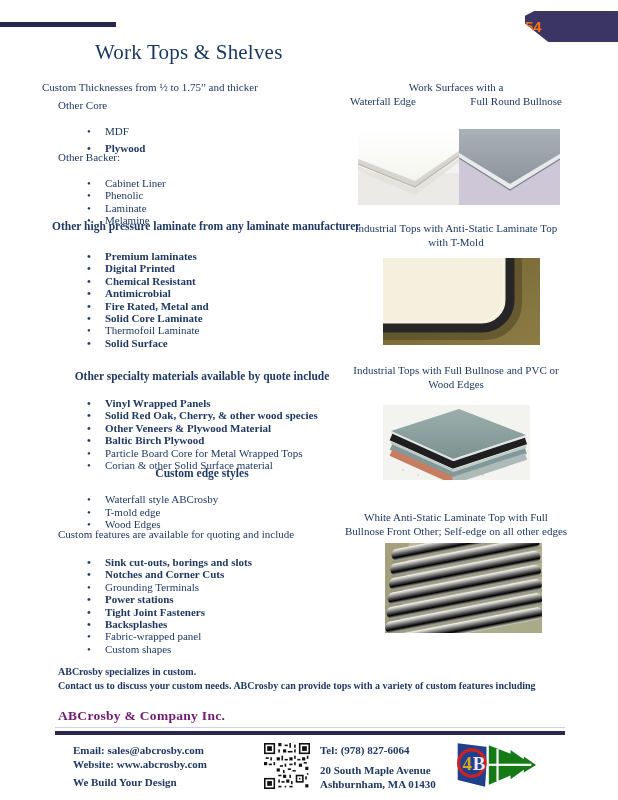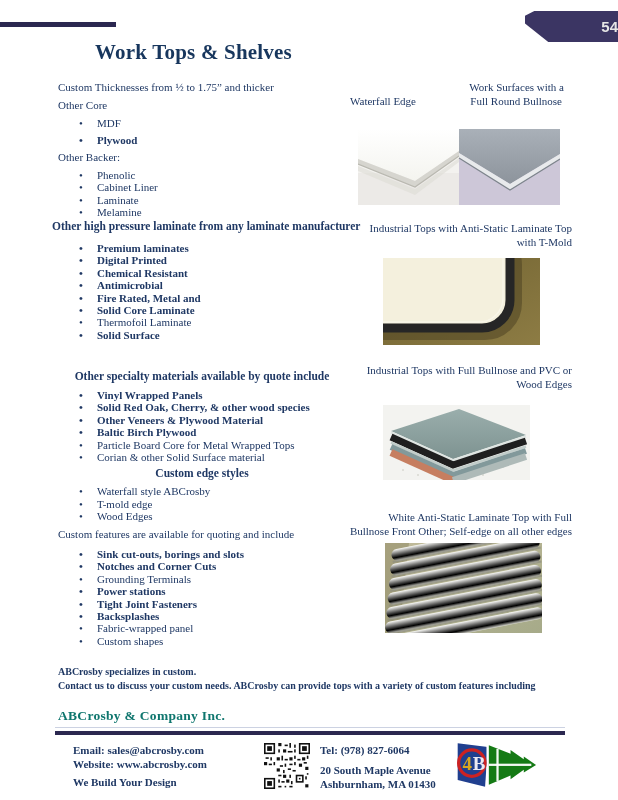--- a/index.html
+++ b/index.html
@@ -1,68 +1,68 @@
 <!DOCTYPE html>
 <html><head>
 <meta charset="utf-8">
 <style>
   html,body{margin:0;padding:0;background:#fff}
   .page{position:relative;width:618px;height:800px;background:#ffffff;overflow:hidden;
         font-family:"Liberation Serif",serif;color:#1f3864}
   .abs{position:absolute}
   .para{font-size:11px;line-height:13px}
   .hdr{font-size:11.5px;font-weight:bold;text-align:center;white-space:nowrap}
-  ul.blist{margin:0;padding:0;list-style:none}
+  ul.blist{margin:8px;padding:0;list-style:none}
   ul.blist li{position:relative;padding-left:39px;font-size:11px;line-height:12.4px}
   ul.blist li::before{content:"\2022";position:absolute;left:21px;top:0;font-size:11px}
   ul.blist li.b{font-weight:bold}
   ul.sp li{margin-bottom:4.6px}
   ul.med li{line-height:12.7px}
-  .cap{font-size:11px;line-height:14px;text-align:right}
+  .cap{font-size:11px;line-height:14px;text-align:center}
   .cap .row{display:flex;justify-content:space-between;padding:0 2px}
   .closing{font-weight:bold;font-size:10px;line-height:14px;white-space:nowrap}
-  .company{font-size:13.5px;font-weight:bold;color:#0f766e;letter-spacing:.3px;
+  .company{font-size:13.5px;font-weight:bold;color:#701a75;letter-spacing:.3px;
            font-family:"Liberation Serif",serif}
   .ftxt{font-size:11px;font-weight:bold;line-height:13.5px}
   .topbar{background:#2b2850}
-  .pagenum{background:#3b3563;color:#e5e5e5;font-family:"Liberation Sans",sans-serif;
-           font-weight:bold;font-size:15px;display:flex;align-items:center;justify-content:flex-end;
+  .pagenum{background:#3b3563;color:#f97316;font-family:"Liberation Sans",sans-serif;
+           font-weight:bold;font-size:15px;display:flex;align-items:center;justify-content:flex-start;
            clip-path:polygon(10% 0,100% 0,100% 100%,25% 100%,0 40%,0 15%)}
-  .title{font-size:21px;font-weight:bold;color:#17365d;letter-spacing:.2px}
+  .title{font-size:21px;font-weight:normal;color:#17365d;letter-spacing:.2px}
   .rule-thick{background:#2b2850}
   .rule-thin{background:#ccd2e2}
   svg{display:block}
 </style>
 </head>
 <body>
 
 <div class="page">
 
   <div class="abs topbar" style="left:0;top:22px;width:116px;height:5px"></div>
   <div class="abs pagenum" style="left:525px;top:11px;width:93px;height:31px">
     <span>54</span>
   </div>
 
   <div class="abs title" style="left:95px;top:40px">Work Tops &amp; Shelves</div>
 
-  <div class="abs para" style="left:58px;top:81px">Custom Thicknesses from ½ to 1.75” and thicker</div>
+  <div class="abs para" style="left:42px;top:81px">Custom Thicknesses from ½ to 1.75” and thicker</div>
   <div class="abs para" style="left:58px;top:99px">Other Core</div>
 
   <ul class="abs blist sp" style="left:58px;top:117px;width:288px">
 
   <li>MDF</li>
       <li class="b">Plywood</li>
     </ul>
 
   <div class="abs para" style="left:58px;top:151px">Other Backer:</div>
 
   <ul class="abs blist" style="left:58px;top:169px;width:288px">
 
-  <li>Phenolic</li>
-      <li>Cabinet Liner</li>
+  <li>Cabinet Liner</li>
+      <li>Phenolic</li>
       <li>Laminate</li>
       <li>Melamine</li>
     </ul>
 
   <div class="abs hdr" style="left:52px;top:220px;width:300px">Other high pressure laminate from any laminate manufacturer</div>
 
   <ul class="abs blist" style="left:58px;top:242px;width:288px">
 
   <li class="b">Premium laminates</li>
       <li class="b">Digital Printed</li>

